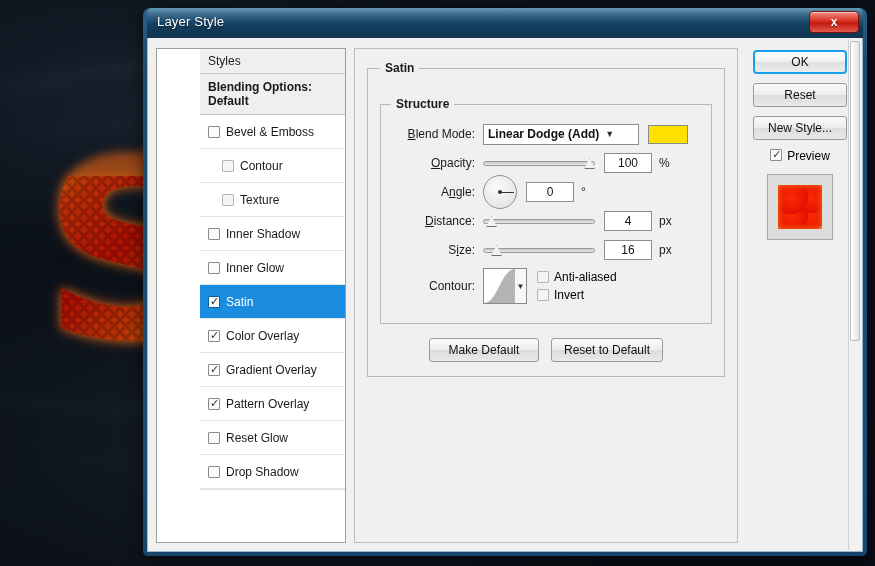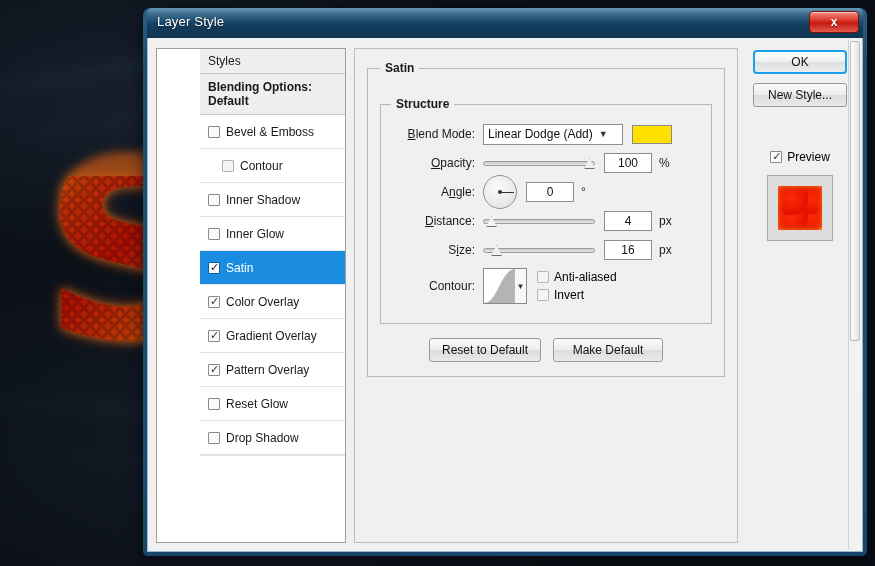--- a/index.html
+++ b/index.html
@@ -159,22 +159,23 @@
     font-size:12px; color:#1a1a1a;
   }
   .flabel u { text-decoration: underline; }
 
   select.combo, .combo-fake {
     height: 21px; font-size:12px; font-family:"Liberation Sans",sans-serif;
     border:1px solid #8d8d8d; background:#ffffff; color:#111;
     padding: 0 4px; border-radius:0;
   }
   .combo-fake {
-    width: 140px; display:flex; align-items:center; justify-content:flex-start;
+    width: 156px; display:flex; align-items:center; justify-content:flex-start;
     cursor:pointer;
+    font-weight:bold;
   }
   .caret { font-size:9px; color:#333; margin-left:6px; }
 
   .swatch {
     width:40px; height:19px; margin-left:9px;
     border:1px solid #8a8a8a; cursor:pointer;
   }
 
   .slider { position:relative; width:112px; height:14px; margin-right:9px; cursor:pointer; }
   .slider .track {
@@ -237,21 +238,21 @@
   .btn-r {
     width: 94px; font-size:12px; padding:4px 0; text-align:center; color:#111;
     background: linear-gradient(180deg,#fbfbfb 0%, #ededed 48%, #dcdcdc 52%, #e9e9e9 100%);
     border:1px solid #9a9a9a; border-radius:3px; cursor:pointer;
     font-family:"Liberation Sans",sans-serif;
   }
   .btn-r.primary {
     border:2px solid #18a0e8; border-radius:4px; padding:3px 0;
     background: linear-gradient(180deg,#ffffff 0%, #f0f0f0 48%, #e0e0e0 52%, #ececec 100%);
   }
-  .preview-line { display:flex; align-items:center; gap:5px; font-size:12px;margin-top:34px; }
+  .preview-line { display:flex; gap:5px; font-size:12px; }
   .thumb-frame {
     width:66px; height:66px; border:1px solid #a8a8a8; background:#dcdcdc;
     display:flex; align-items:center; justify-content:center; margin-top:2px;
   }
   .thumb-art {
     width:44px; height:44px; position:relative; overflow:hidden;
     background:
       radial-gradient(circle at 30% 28%, #ff2a06 0%, #e31000 38%, rgba(227,16,0,0) 39%),
       radial-gradient(circle at 30% 70%, #ff2a06 0%, #e31000 38%, rgba(227,16,0,0) 39%),
       radial-gradient(circle at 75% 30%, #ff2a06 0%, #e31000 32%, rgba(227,16,0,0) 33%),
@@ -303,20 +304,24 @@
         <div class="styles-blend">Blending Options: Default</div>
         <div id="styles-list">
             <div class="style-row">
               <span class="cb"></span>
               <span>Bevel &amp; Emboss</span>
             </div>
             <div class="style-row sub">
               <span class="cb dim"></span>
               <span>Contour</span>
             </div>
+            <div class="style-row sub">
+              <span class="cb dim"></span>
+              <span>Texture</span>
+            </div>
             <div class="style-row">
               <span class="cb"></span>
               <span>Inner Shadow</span>
             </div>
             <div class="style-row">
               <span class="cb"></span>
               <span>Inner Glow</span>
             </div>
             <div class="style-row selected">
               <span class="cb on"></span>
@@ -423,30 +428,31 @@
                 <div class="chk-line">
                   <span class="cb dim" id="cb-invert"></span>
                   <span>Invert</span>
                 </div>
               </div>
             </div>
 
           </fieldset>
 
           <div class="btn-row">
+            <button class="btn">Make Default</button>
             <button class="btn">Reset to Default</button>
-            <button class="btn">Make Default</button>
           </div>
 
         </fieldset>
       </div>
     </div>
 
     <div class="right-col">
       <button class="btn-r primary">OK</button>
+      <button class="btn-r">Reset</button>
       <button class="btn-r">New Style...</button>
       <div class="preview-line">
         <span class="cb on" id="cb-preview"></span>
         <span>Preview</span>
       </div>
       <div class="thumb-frame">
         <div class="thumb-art"></div>
       </div>
     </div>
 

